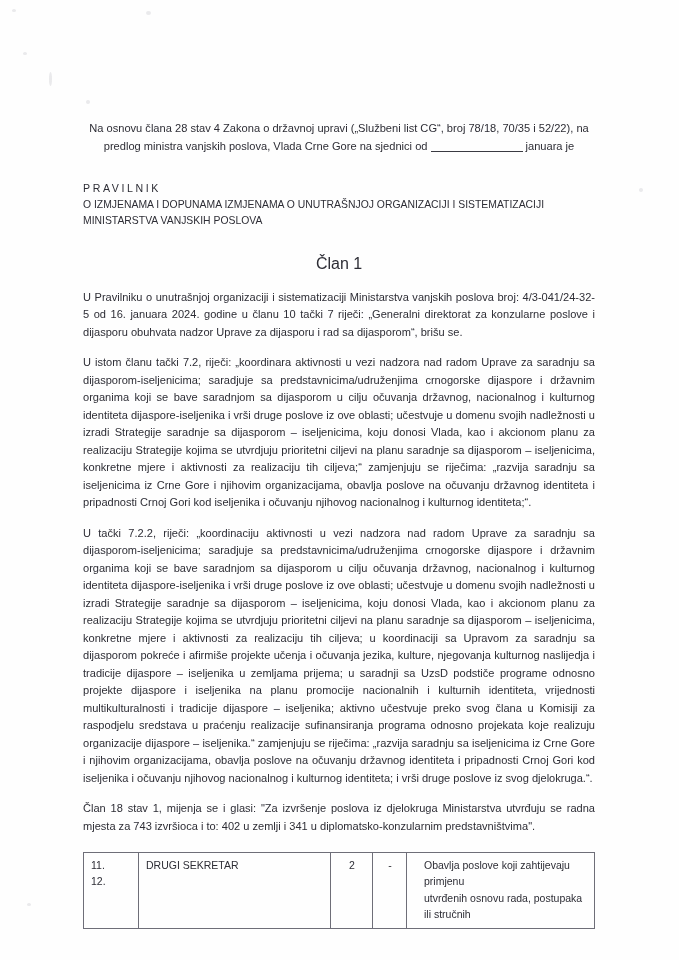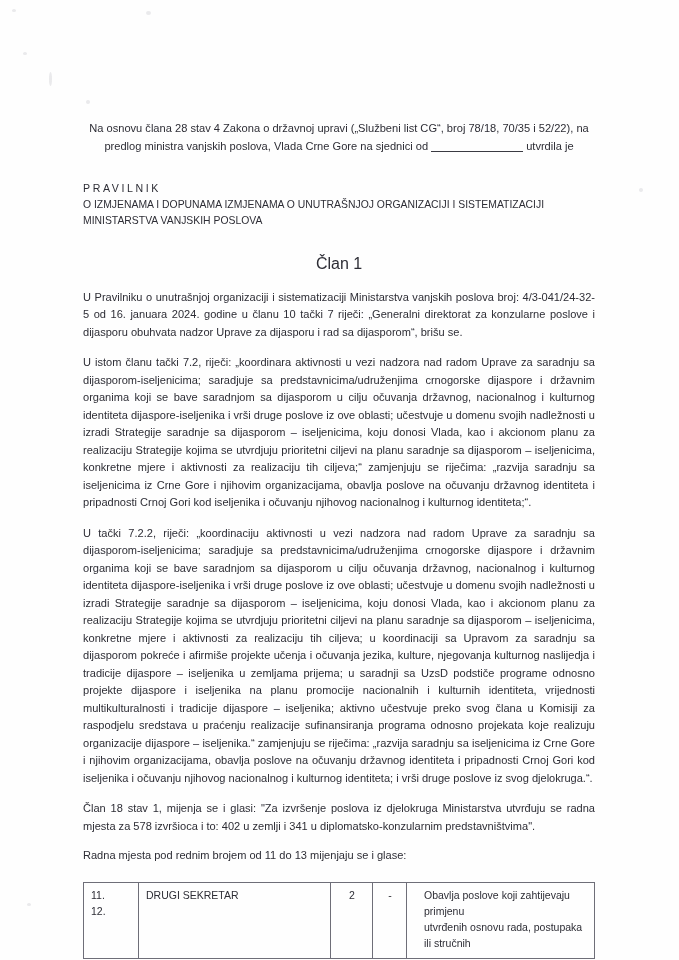--- a/index.html
+++ b/index.html
@@ -116,36 +116,35 @@
   <div class="speck" style="left:23px;  top:52px; width:4px; height:3px;"></div>
   <div class="speck" style="left:49px;  top:72px; width:3px; height:14px;"></div>
   <div class="speck" style="left:86px;  top:100px;width:4px; height:4px;"></div>
   <div class="speck" style="left:639px; top:188px;width:4px; height:4px;"></div>
   <div class="speck" style="left:27px;  top:903px;width:4px; height:3px;"></div>
 
   <div class="doc-body">
 
     <div class="intro">
       <span>Na osnovu člana 28 stav 4 Zakona o državnoj upravi („Službeni list CG“, broj 78/18, 70/35 i 52/22),</span>
-      <span>na predlog ministra vanjskih poslova, Vlada Crne Gore na sjednici od</span><span class="blank-line"></span><span>utvrdila je</span>
+      <span>na predlog ministra vanjskih poslova, Vlada Crne Gore na sjednici od</span><span class="blank-line"></span><span>januara je</span>
     </div>
 
     <div class="title-block">
       <div class="title-main">PRAVILNIK</div>
       <div class="title-sub">O IZMJENAMA I DOPUNAMA IZMJENAMA O UNUTRAŠNJOJ ORGANIZACIJI I SISTEMATIZACIJI</div>
       <div class="title-sub">MINISTARSTVA VANJSKIH POSLOVA</div>
     </div>
 
     <div class="article-heading">Član 1</div>
 
     <p class="para">U Pravilniku o unutrašnjoj organizaciji i sistematizaciji Ministarstva vanjskih poslova broj: 4/3-041/24-32-5 od 16. januara 2024. godine u članu 10 tački 7 riječi: „Generalni direktorat za konzularne poslove i dijasporu obuhvata nadzor Uprave za dijasporu i rad sa dijasporom“, brišu se.</p>
     <p class="para">U istom članu tački 7.2, riječi: „koordinara aktivnosti u vezi nadzora nad radom Uprave za saradnju sa dijasporom-iseljenicima; saradjuje sa predstavnicima/udruženjima crnogorske dijaspore i državnim organima koji se bave saradnjom sa dijasporom u cilju očuvanja državnog, nacionalnog i kulturnog identiteta dijaspore-iseljenika i vrši  druge poslove iz ove oblasti; učestvuje u domenu svojih nadležnosti u izradi Strategije saradnje sa dijasporom – iseljenicima, koju donosi Vlada, kao i akcionom planu za realizaciju Strategije kojima se utvrdjuju prioritetni ciljevi na planu saradnje sa dijasporom – iseljenicima, konkretne mjere i aktivnosti za realizaciju tih ciljeva;“ zamjenjuju se riječima: „razvija saradnju sa iseljenicima iz Crne Gore i njihovim organizacijama, obavlja poslove na očuvanju državnog identiteta i pripadnosti Crnoj Gori kod iseljenika i očuvanju njihovog nacionalnog i kulturnog identiteta;“.</p>
     <p class="para">U tački 7.2.2, riječi: „koordinaciju aktivnosti u vezi nadzora nad radom Uprave za saradnju sa dijasporom-iseljenicima; saradjuje sa predstavnicima/udruženjima crnogorske dijaspore i državnim organima koji se bave saradnjom sa dijasporom u cilju očuvanja državnog, nacionalnog i kulturnog identiteta dijaspore-iseljenika i vrši  druge poslove iz ove oblasti; učestvuje u domenu svojih nadležnosti u izradi Strategije saradnje sa dijasporom – iseljenicima, koju donosi Vlada, kao i akcionom planu za realizaciju Strategije kojima se utvrdjuju prioritetni ciljevi na planu saradnje sa dijasporom – iseljenicima, konkretne mjere i aktivnosti za realizaciju tih ciljeva; u koordinaciji sa Upravom za saradnju sa dijasporom pokreće i afirmiše projekte učenja i očuvanja jezika, kulture, njegovanja kulturnog naslijedja i tradicije dijaspore – iseljenika u zemljama prijema; u saradnji sa UzsD podstiče programe odnosno projekte dijaspore i iseljenika na planu promocije nacionalnih i kulturnih identiteta, vrijednosti multikulturalnosti i tradicije dijaspore – iseljenika; aktivno učestvuje preko svog člana u Komisiji za raspodjelu sredstava  u praćenju realizacije sufinansiranja programa odnosno projekata koje realizuju organizacije dijaspore – iseljenika.“ zamjenjuju se riječima: „razvija saradnju sa iseljenicima iz Crne Gore i njihovim organizacijama, obavlja poslove na očuvanju državnog identiteta i pripadnosti Crnoj Gori kod iseljenika i očuvanju njihovog nacionalnog i kulturnog identiteta; i vrši druge poslove iz svog djelokruga.“.</p>
-    <p class="para tight">Član 18 stav 1, mijenja se i glasi: "Za izvršenje poslova iz djelokruga Ministarstva utvrđuju se radna mjesta za 578 izvršioca i to: 402 u zemlji i 341 u diplomatsko-konzularnim predstavništvima".</p>
-    <p class="para tight">Radna mjesta pod rednim brojem od 11 do 13 mijenjaju se i glase:</p>
+    <p class="para tight">Član 18 stav 1, mijenja se i glasi: "Za izvršenje poslova iz djelokruga Ministarstva utvrđuju se radna mjesta za 743 izvršioca i to: 402 u zemlji i 341 u diplomatsko-konzularnim predstavništvima".</p>
 
     <table class="jobs-table">
       <tbody>
         <tr>
           <td class="col-num">
             <span class="num-line">11.</span>
             <span class="num-line">12.</span>
           </td>
           <td class="col-title">DRUGI SEKRETAR</td>
           <td class="col-count">2</td>

